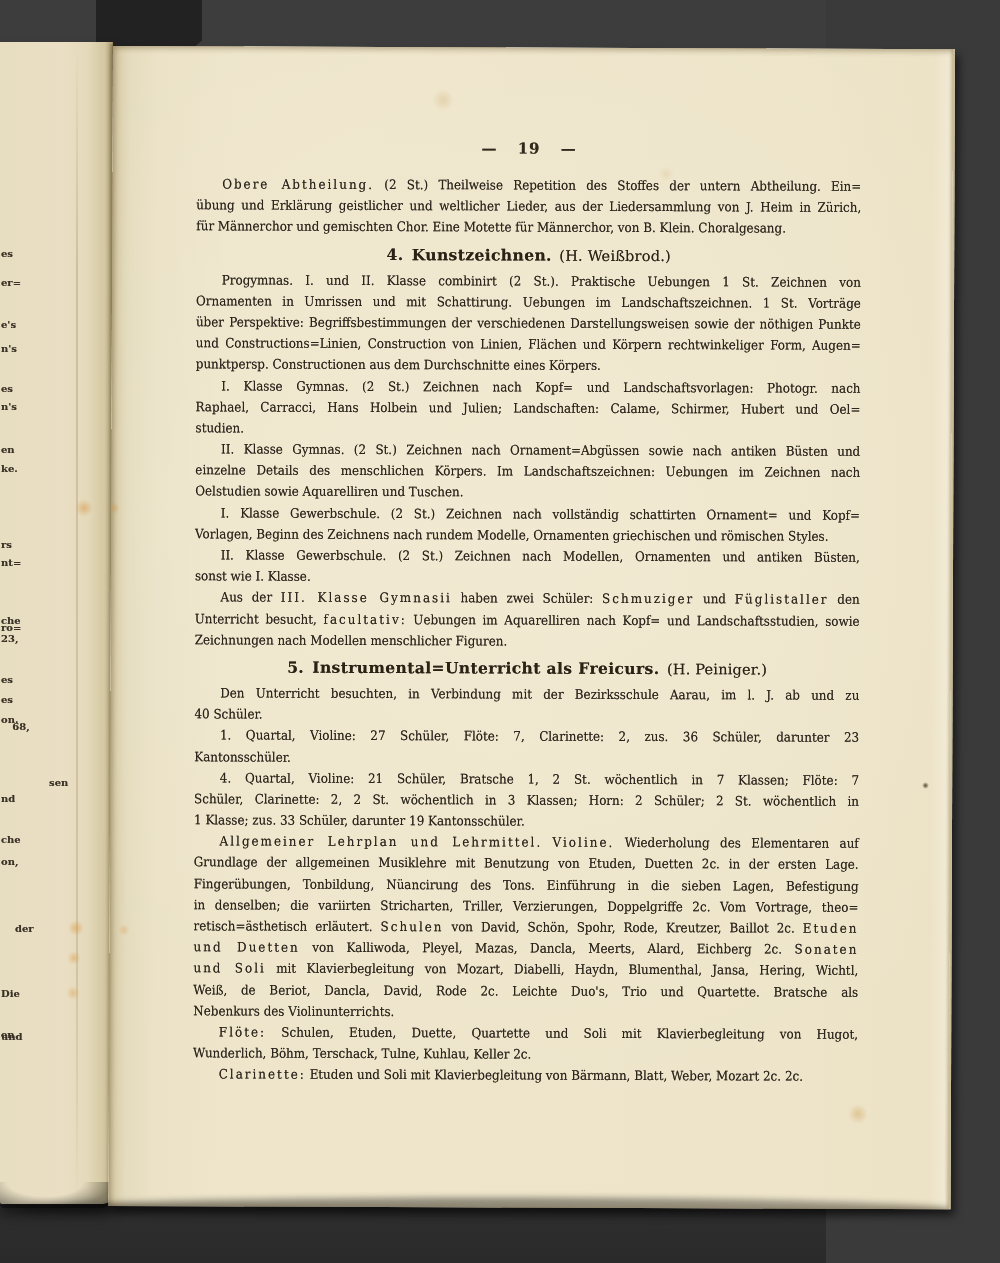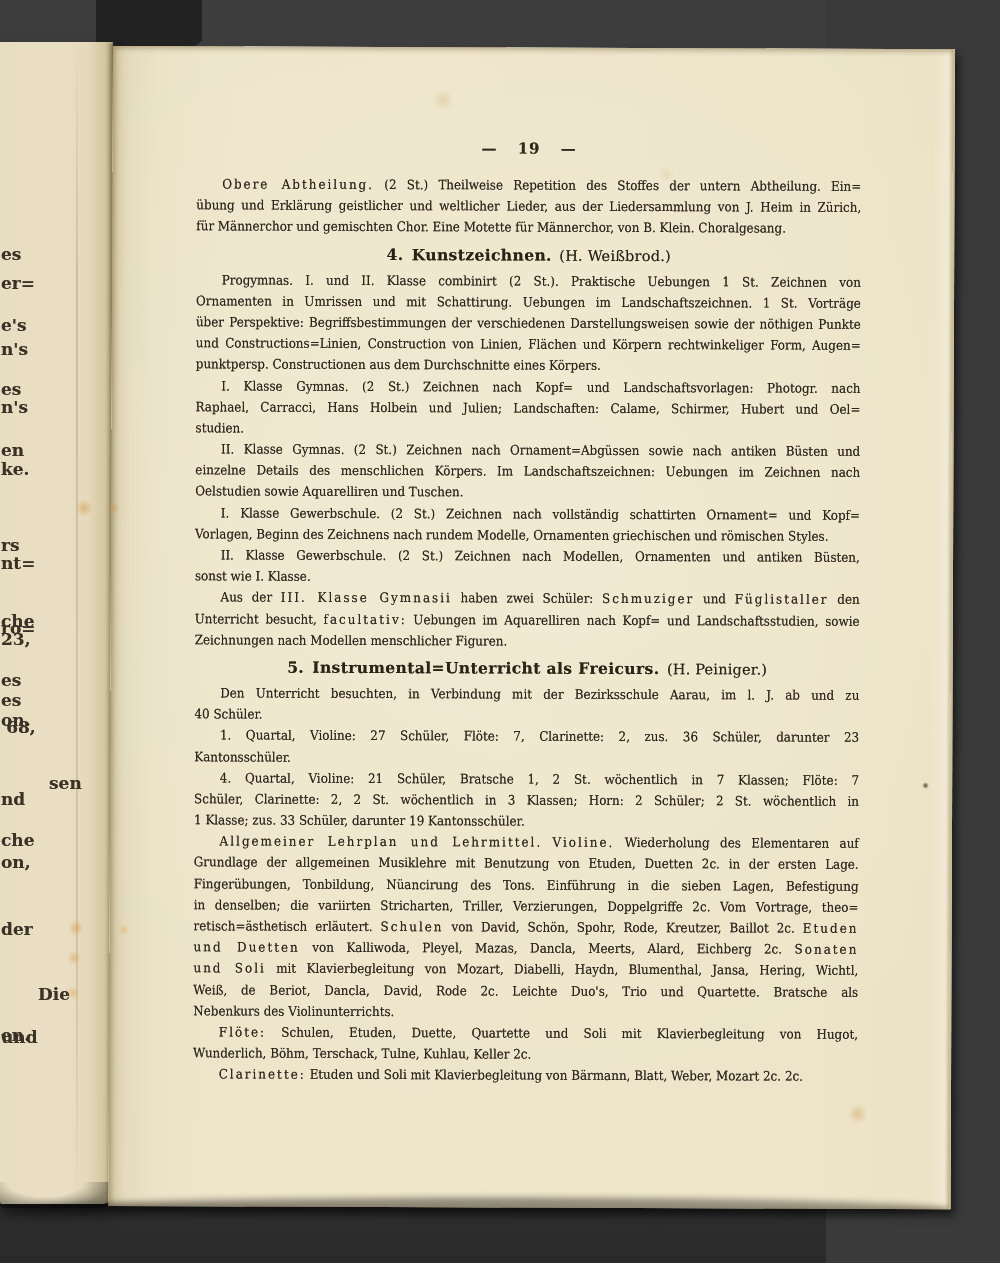--- a/index.html
+++ b/index.html
@@ -49,21 +49,21 @@
   .heading .h-by{font-weight:normal;font-size:14.5px;letter-spacing:.2px;}
   .para{margin:0;}
   .line{width:725px;height:21.2px;line-height:21.2px;font-size:13px;
     transform:scaleX(.917);transform-origin:0 50%;
     text-align:justify;text-align-last:justify;white-space:normal;overflow:visible;}
   .line.first{padding-left:28px;width:697px;}
   .line.last{text-align-last:left;}
   .gesperrt{letter-spacing:2.2px;}
 
   
-  .frag{position:absolute;left:1px;width:40px;font-size:17px;color:#3a3226;
+  .frag{position:absolute;left:1px;width:40px;font-size:10px;color:#3a3226;
     font-weight:bold;text-shadow:0 0 .4px rgba(58,50,38,.5);line-height:14px;}
 
   .stain{position:absolute;border-radius:50%;}
 
   
   .gutter{position:absolute;left:108px;top:44px;width:10px;height:1160px;
     background:linear-gradient(90deg,rgba(60,45,20,0),rgba(60,45,20,.28) 55%,rgba(60,45,20,0));}
 
   
   .floor{position:absolute;left:20px;top:1198px;width:930px;height:22px;
@@ -169,22 +169,22 @@
       <div class="frag" style="top: 614px;">che</div>
       <div class="frag" style="top: 632px;">23,</div>
       <div class="frag" style="top: 673px;">es</div>
       <div class="frag" style="top: 693px;">es</div>
       <div class="frag" style="top: 713px;">on.</div>
       <div class="frag" style="top: 720px; text-align: center;">68,</div>
       <div class="frag" style="top: 776px; margin-left: 48px;">sen</div>
       <div class="frag" style="top: 792px;">nd</div>
       <div class="frag" style="top: 833px;">che</div>
       <div class="frag" style="top: 855px;">on,</div>
-      <div class="frag" style="top: 922px;">der</div>
-      <div class="frag" style="top: 987px; padding-left: 37px;">Die</div>
+      <div class="frag" style="top: 922px; margin-left: 14px;">der</div>
+      <div class="frag" style="top: 987px;">Die</div>
       <div class="frag" style="top: 1028px;">en.</div>
       <div class="frag" style="top: 1030px;">und</div>
     </div>
   <div id="stain-layer">
       <div class="stain" style="left: 432px; top: 89px; height: 22px; width: 22px; background: radial-gradient(circle, rgba(201, 162, 92, 0.28) 0%, rgba(201, 162, 92, 0) 70%);"></div>
       <div class="stain" style="left: 658px; top: 166px; height: 16px; width: 16px; background: radial-gradient(circle, rgba(201, 162, 92, 0.18) 0%, rgba(201, 162, 92, 0) 70%);"></div>
       <div class="stain" style="left: 75px; top: 499px; height: 18px; width: 18px; background: radial-gradient(circle, rgba(214, 146, 62, 0.5) 0%, rgba(214, 146, 62, 0) 70%);"></div>
       <div class="stain" style="left: 108px; top: 502px; height: 12px; width: 12px; background: radial-gradient(circle, rgba(214, 146, 62, 0.38) 0%, rgba(214, 146, 62, 0) 70%);"></div>
       <div class="stain" style="left: 68px; top: 920px; height: 16px; width: 16px; background: radial-gradient(circle, rgba(219, 155, 72, 0.55) 0%, rgba(219, 155, 72, 0) 70%);"></div>
       <div class="stain" style="left: 67px; top: 951px; height: 14px; width: 14px; background: radial-gradient(circle, rgba(219, 155, 72, 0.48) 0%, rgba(219, 155, 72, 0) 70%);"></div>

